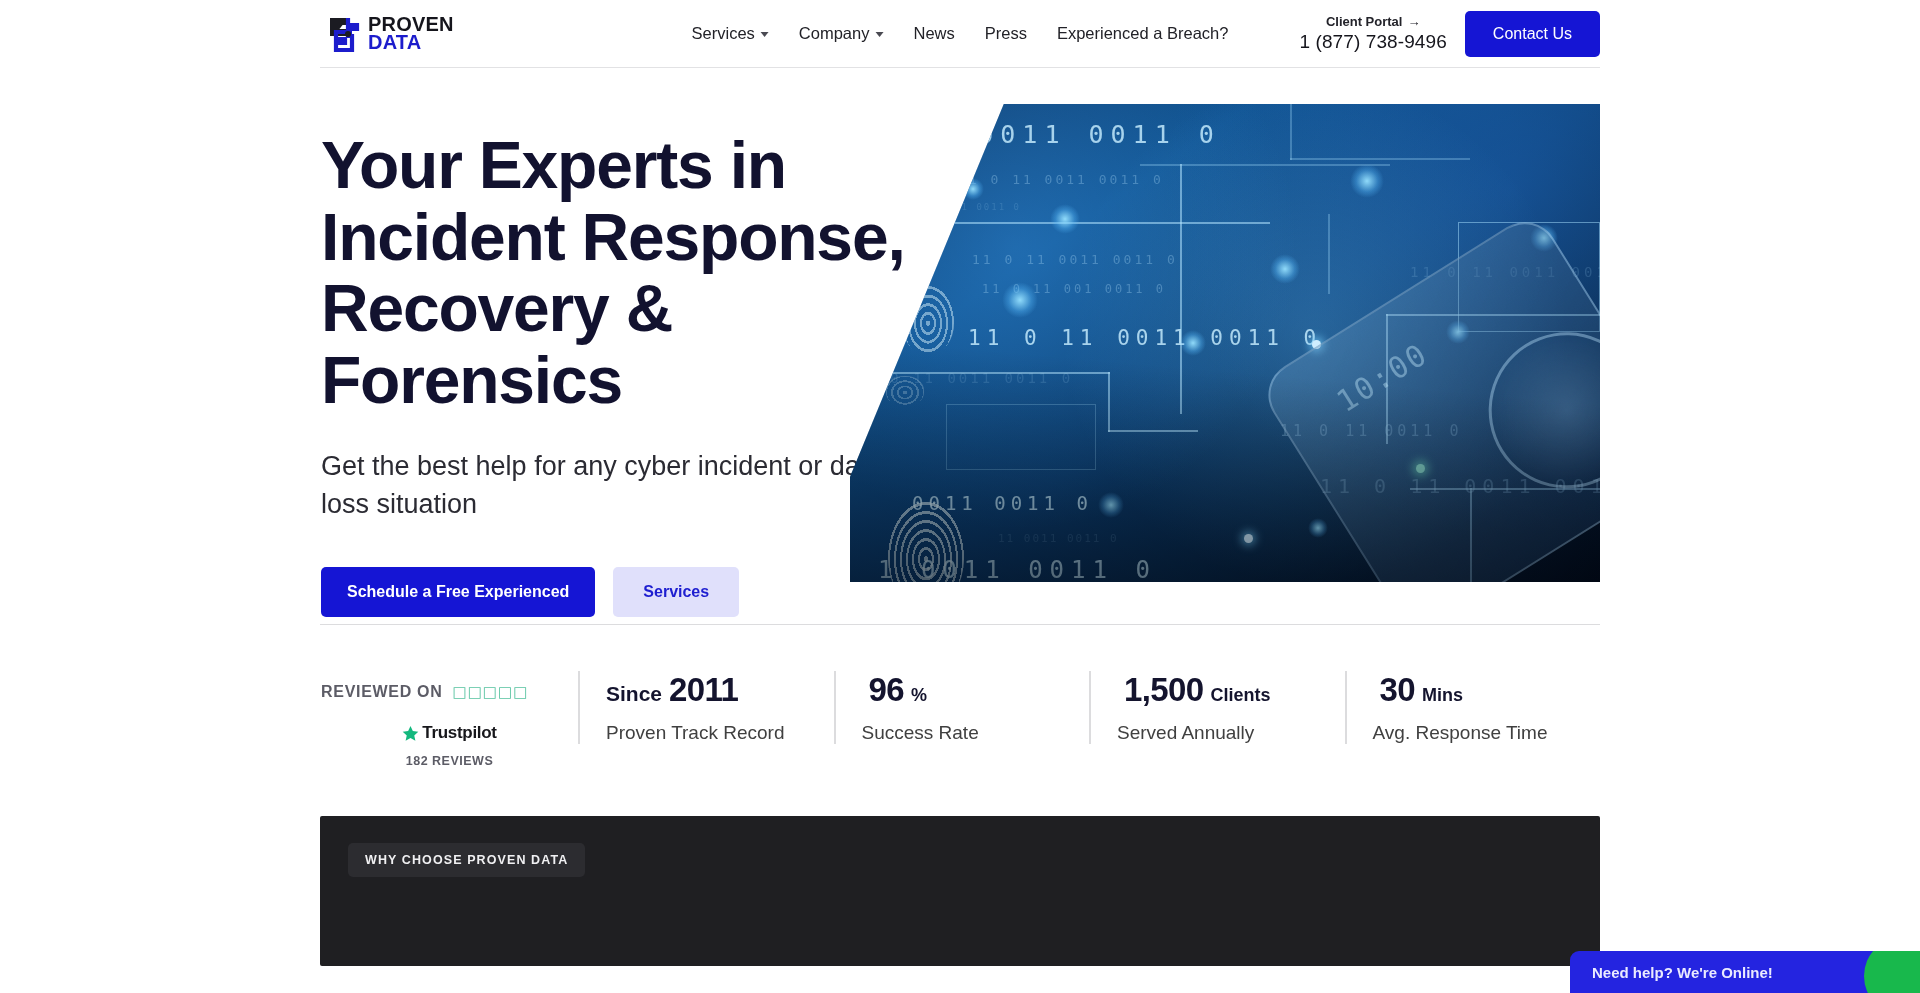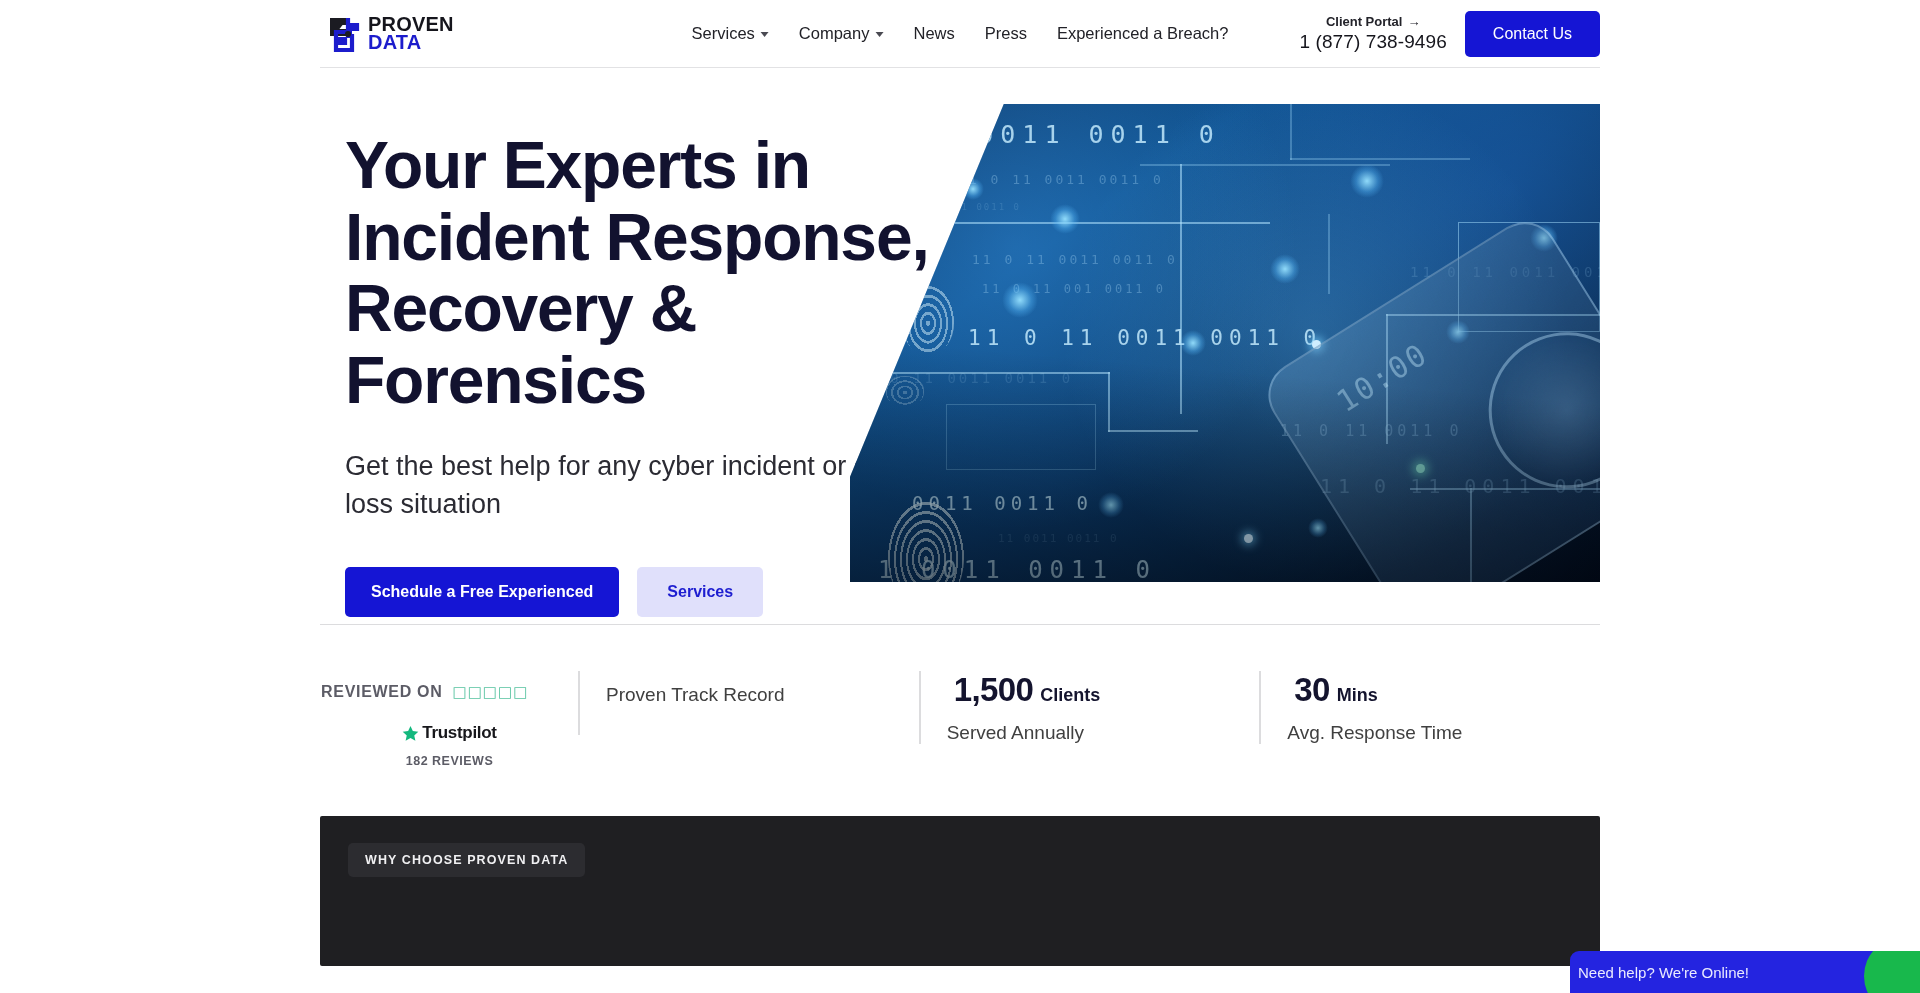--- a/index.html
+++ b/index.html
@@ -59,21 +59,21 @@
   }
   .phone { font-size: 19px; color: #15151c; letter-spacing: .1px; }
   .btn-contact {
     background: #1515d4; color: #fff; font-size: 16px;
     padding: 14px 28px; border-radius: 5px; border: 0;
     cursor: pointer; font-family: inherit; white-space: nowrap;
   }
 
   
   .hero { width: 1280px; margin: 0 auto; position: relative; height: 556px; }
-  .hero-left { padding-top: 62px; padding-left: 1px; width: 640px; margin-left: 24px; }
+  .hero-left { padding-top: 62px; padding-left: 1px; width: 640px; }
   h1.hero-title {
     font-size: 66px; line-height: 1.085; letter-spacing: -1.2px;
     color: #12122f; font-weight: 700;
   }
   .hero-sub {
     margin-top: 32px;
     font-size: 27px; line-height: 1.38; color: #2b2b33; font-weight: 400;
     max-width: 580px;
   }
   .hero-btns { margin-top: 44px; display: flex; gap: 18px; align-items: center; }
@@ -201,21 +201,21 @@
 
   
   .chat {
     position: absolute; right: 0; bottom: 0;
     width: 350px; height: 42px;
     background: #2424e0; color: #eaeaff;
     border-top-left-radius: 9px;
     display: flex; align-items: center;
     cursor: pointer; overflow: hidden;
   }
-  .chat-label { font-size: 15px; margin-left: 8px; }
+  .chat-label { font-size: 15px; margin-left: 22px; font-weight: bold; }
   .chat-badge {
     position: absolute; right: -22px; bottom: -22px;
     width: 78px; height: 78px; border-radius: 50%;
     background: #18b84c;
   }
 </style>
 </head>
 <body>
 
 <div class="page">
@@ -354,23 +354,36 @@
           <svg class="tp-star" viewBox="0 0 24 24">
             <polygon points="12,1.5 15.3,8.6 23,9.5 17.3,14.7 18.9,22.3 12,18.4 5.1,22.3 6.7,14.7 1,9.5 8.7,8.6" fill="#14b87e"></polygon>
           </svg>
           <span class="tp-name">Trustpilot</span>
         </div>
         <span class="tp-count">182 REVIEWS</span>
       </div>
     </div>
 
     <div class="stat">
+      <div class="stat-top">
+        <span class="stat-pre">Since</span>
+        <span class="stat-num">2011</span>
+        <span class="stat-unit"></span>
+      </div>
       <div class="stat-label">Proven Track Record</div>
     </div>
 
+    <div class="stat">
+      <div class="stat-top">
+        <span class="stat-pre"></span>
+        <span class="stat-num">96</span>
+        <span class="stat-unit">%</span>
+      </div>
+      <div class="stat-label">Success Rate</div>
+    </div>
 
     <div class="stat">
       <div class="stat-top">
         <span class="stat-pre"></span>
         <span class="stat-num">1,500</span>
         <span class="stat-unit">Clients</span>
       </div>
       <div class="stat-label">Served Annually</div>
     </div>
 

